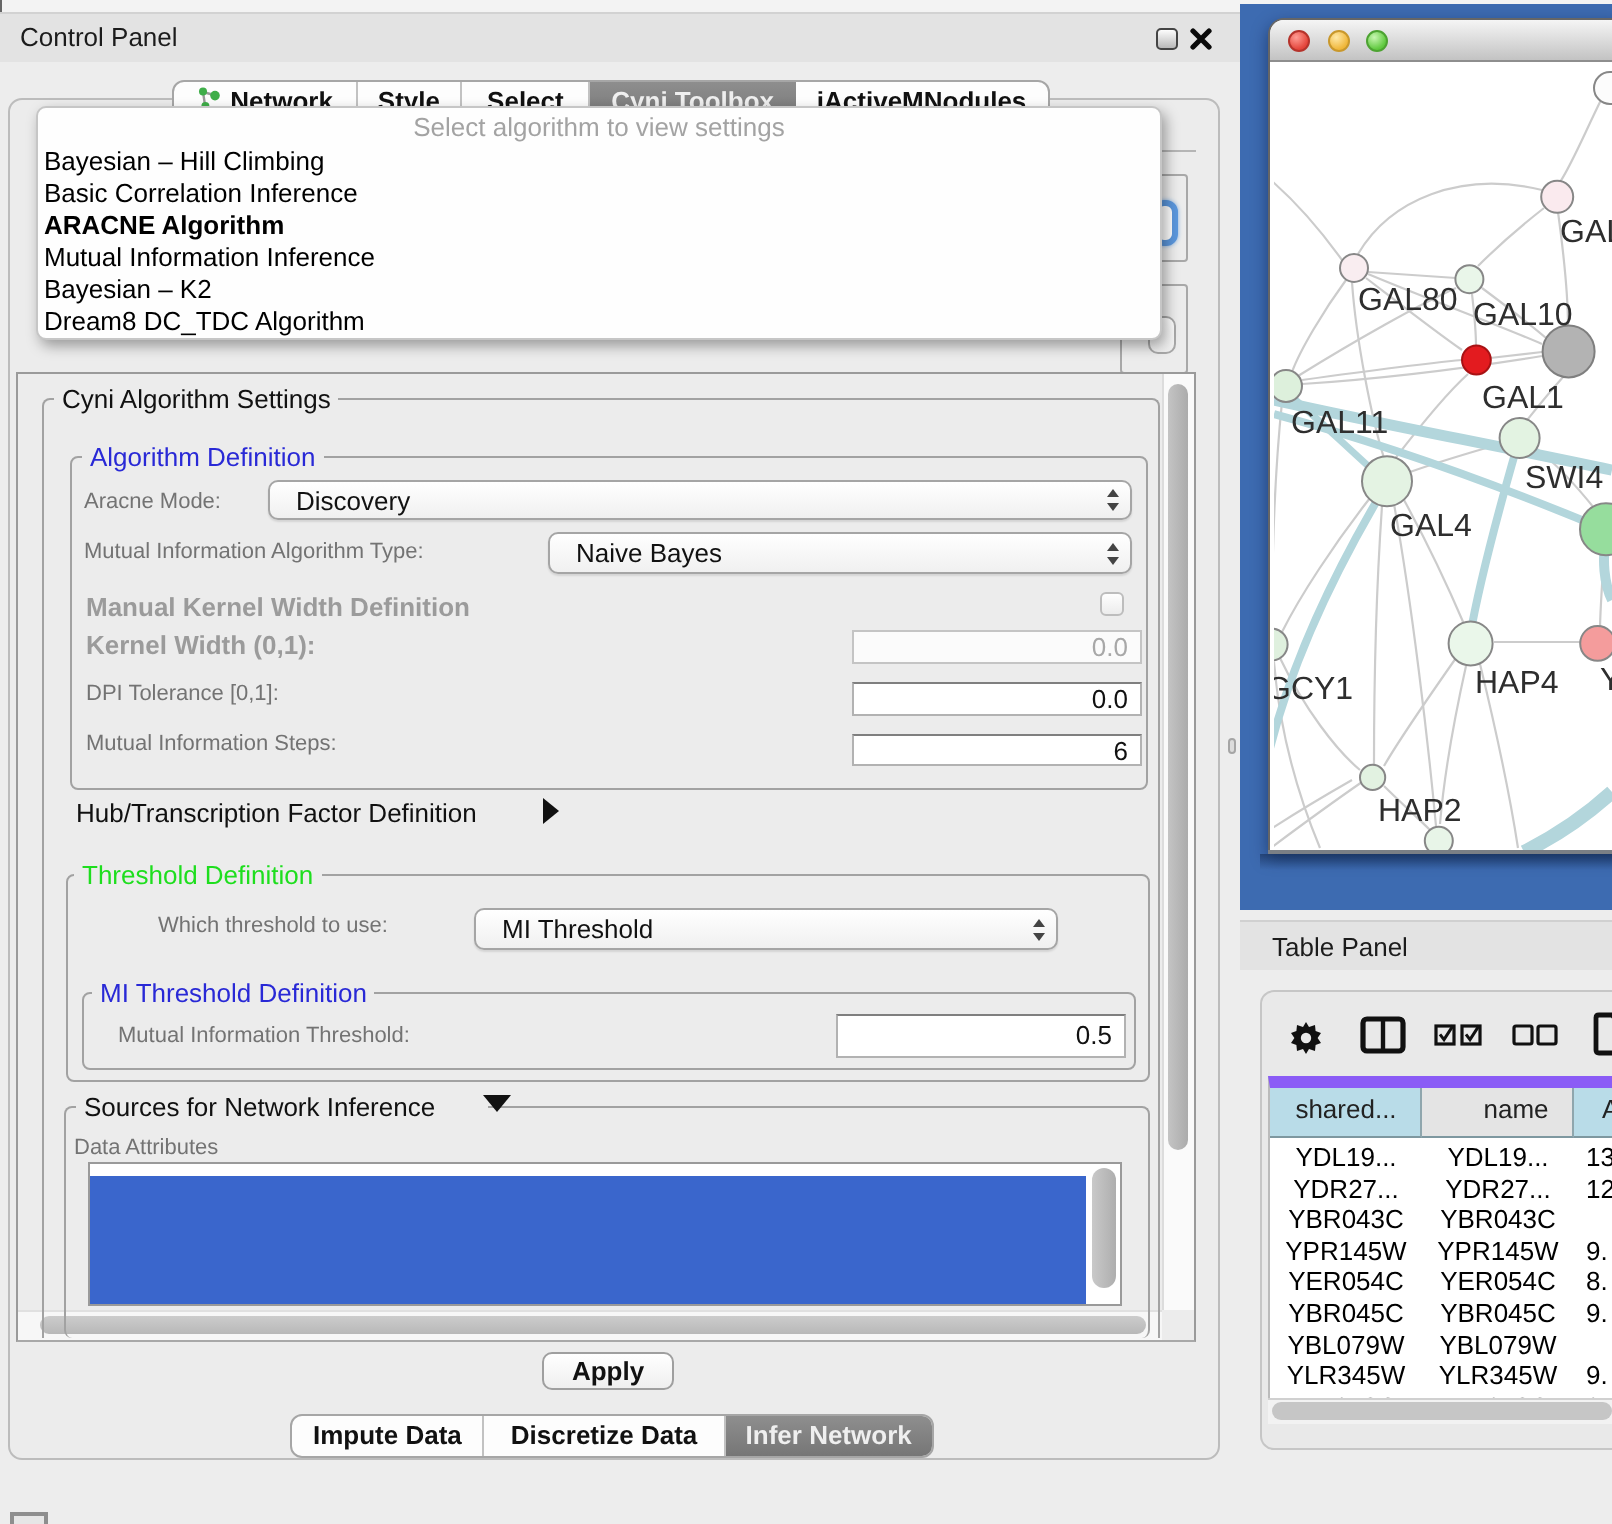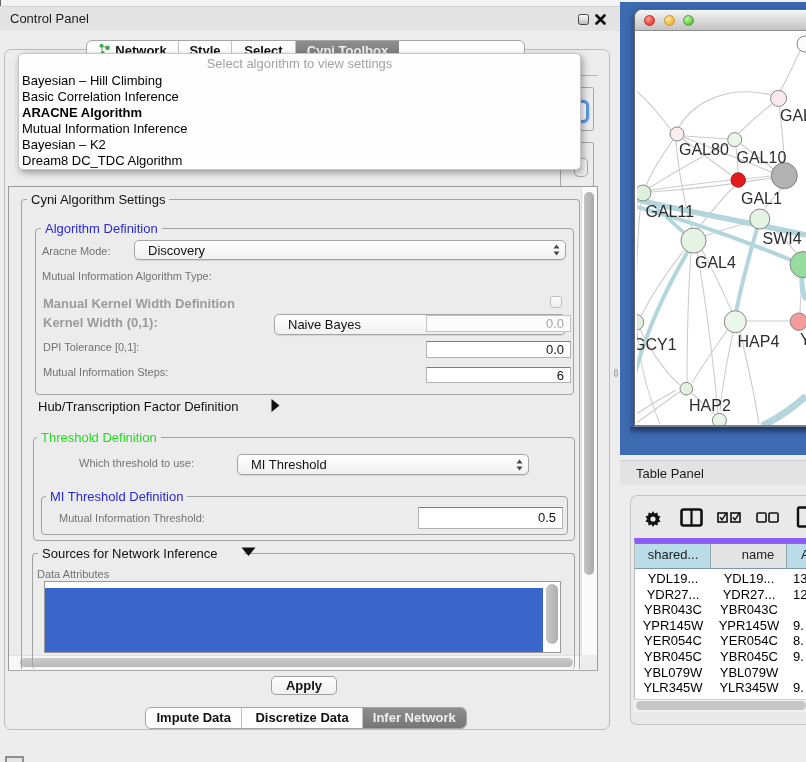--- a/index.html
+++ b/index.html
@@ -37,20 +37,21 @@
 <div class="seg" style="left:86px;top:40px;width:439px;">
   <div class="s" style="width:92px;"><svg width="13" height="13" viewBox="0 0 13 13" style="margin-right:4px;">
         <path d="M3.5 3 L9 4.5 M3.5 3 L4.5 9.5" stroke="#9a9a9a" stroke-width="1.2" fill="none"></path>
         <circle cx="3.5" cy="2.8" r="2" fill="#3fae49"></circle>
         <circle cx="9.5" cy="4.8" r="2.4" fill="#3fae49"></circle>
         <circle cx="4.7" cy="10" r="2" fill="#3fae49"></circle>
       </svg>Network</div>
   <div class="s" style="width:53px;">Style</div>
   <div class="s" style="width:64px;">Select</div>
   <div class="s sel" style="width:103px;">Cyni Toolbox</div>
+  <div class="s" style="width:127px;">jActiveMNodules</div>
 </div>
 
 <div class="abs" style="left:560px;top:87px;width:34px;height:44px;border:1px solid #a8a8a8;border-radius:2px;"></div>
 <div class="abs" style="left:575px;top:75px;width:23px;height:1px;background:#b5b5b5;"></div>
 <div class="abs" style="left:576px;top:100px;width:13px;height:23px;background:#fff;border:3px solid #5b97dd;box-shadow:0 0 2px #7fb0e5;border-radius:6px;"></div>
 <div class="abs" style="left:560px;top:142px;width:34px;height:45px;border:1px solid #a8a8a8;border-radius:2px;"></div>
 <div class="abs" style="left:574px;top:158px;width:14px;height:19px;background:linear-gradient(#fff,#eee);border:1px solid #a8a8a8;border-radius:5px;"></div>
 
 <div class="abs" id="scrollpane" style="left:8px;top:186px;width:590px;height:485px;border:1px solid #9a9a9a;border-bottom-color:#a8a8a8;background:#ececec;"></div>
 
@@ -69,21 +70,21 @@
 </div>
 <div class="lbl" style="position:absolute;left:42px;top:245px;">Aracne Mode:</div>
 <div class="combo" style="left:134px;top:240px;width:432px;height:20px;">
     <span class="ctext">Discovery</span>
     <svg class="ar" width="7" height="12" viewBox="0 0 7 12">
       <path d="M3.5 0.5 L6.5 4.5 L0.5 4.5 Z" fill="#444"></path>
       <path d="M3.5 11.5 L6.5 7.5 L0.5 7.5 Z" fill="#444"></path>
     </svg>
   </div>
 <div class="lbl" style="position:absolute;left:42px;top:270px;">Mutual Information Algorithm Type:</div>
-<div class="combo" style="left:274px;top:266px;width:292px;height:21px;margin-top:48px;">
+<div class="combo" style="left:274px;top:266px;width:292px;height:21px;">
     <span class="ctext">Naive Bayes</span>
     <svg class="ar" width="7" height="12" viewBox="0 0 7 12">
       <path d="M3.5 0.5 L6.5 4.5 L0.5 4.5 Z" fill="#444"></path>
       <path d="M3.5 11.5 L6.5 7.5 L0.5 7.5 Z" fill="#444"></path>
     </svg>
   </div>
 <div class="dlbl" style="position:absolute;left:43px;top:296px;">Manual Kernel Width Definition</div>
 <div class="abs" style="left:550px;top:296px;width:12px;height:12px;border:1.5px solid #bdbdbd;border-radius:3px;background:linear-gradient(#fefefe,#ececec);"></div>
 <div class="dlbl" style="position:absolute;left:43px;top:315px;">Kernel Width (0,1):</div>
 <div class="tfield" style="left:426px;top:315px;width:145px;height:17px;background:#fbfbfb;border-color:#c4c4c4;color:#a8a8a8;">0.0</div>

